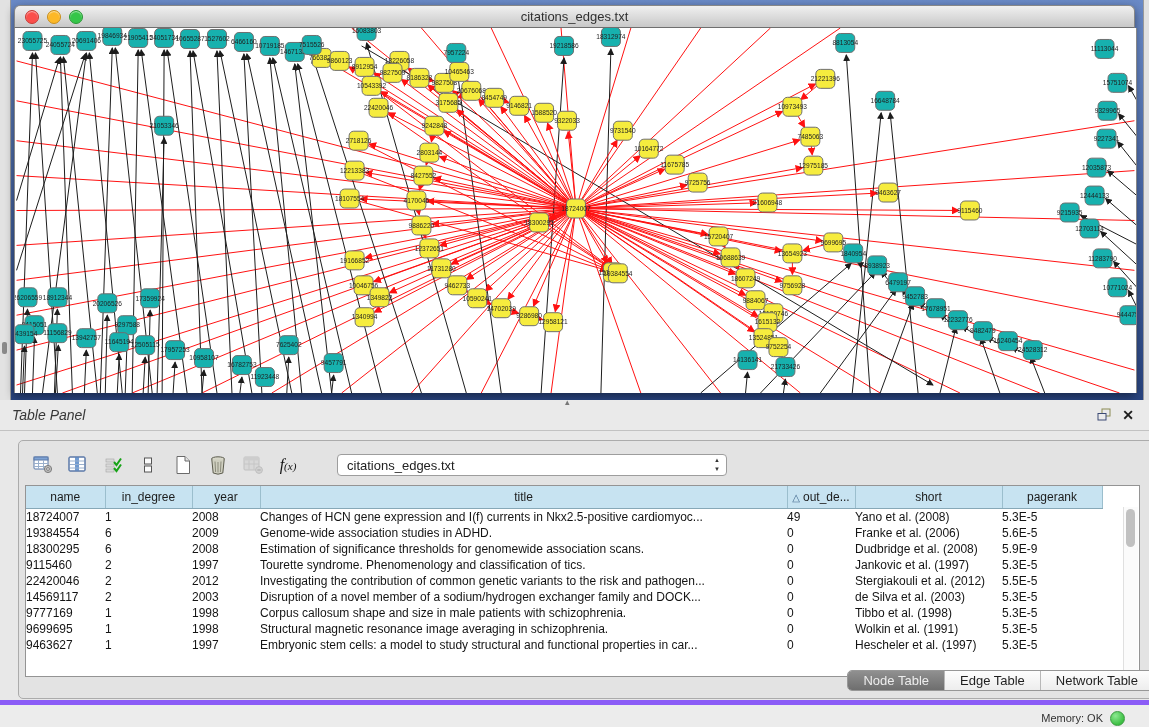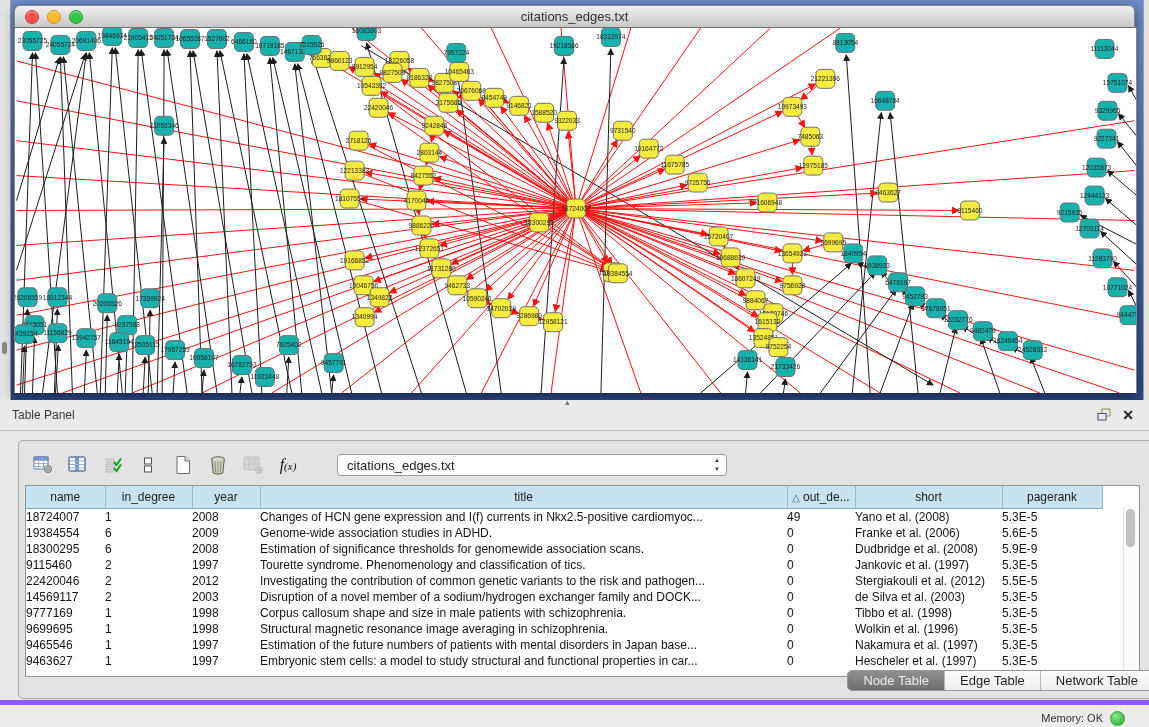--- a/index.html
+++ b/index.html
@@ -21,21 +21,21 @@
   .light.red{background:#fb4f4b;border:1px solid #c63a35;}
   .light.yellow{background:#fcb827;border:1px solid #c78e1c;}
   .light.green{background:#35c649;border:1px solid #2a9636;}
   .window-title{text-align:center;font-size:13px;line-height:21px;color:#303030;}
   .canvas-wrap{position:absolute;left:0;top:23px;width:1121px;height:365px;background:#fff;
                border-left:1px solid #878787;border-right:1px solid #878787;overflow:hidden;}
   .canvas-wrap svg{display:block;}
   
   .table-panel{position:absolute;left:0;top:400px;width:1149px;height:300px;background:#e8e8e8;}
   .panel-header{position:relative;height:30px;background:#eaeaea;border-bottom:1px solid #c2c2c2;}
-  .panel-title{position:absolute;left:12px;top:0;line-height:30px;font-size:12px;color:#383838;}
+  .panel-title{position:absolute;left:12px;top:0;line-height:30px;font-size:14px;color:#383838;font-style:italic;}
   .split-handle{position:absolute;left:565px;top:-3px;font-size:9px;color:#777;cursor:row-resize;}
   .hdr-btn{position:absolute;top:7px;width:18px;height:16px;text-align:center;cursor:pointer;}
   .hdr-btn.float{right:36px;}
   .hdr-btn.close{right:12px;font-size:14px;font-weight:bold;color:#1c1c1c;line-height:16px;}
   .panel-card{position:absolute;left:18px;top:40px;width:1135px;height:257px;background:#e3e3e3;
               border:1px solid #ababab;border-radius:5px;}
   
   .toolbar{position:absolute;left:10px;top:6px;height:36px;display:flex;align-items:center;}
   .tbtn{width:28px;height:26px;display:flex;align-items:center;justify-content:center;margin-right:7px;cursor:pointer;}
   .tbtn.disabled{opacity:.5;cursor:default;}
@@ -952,30 +952,21 @@
                 <td class="c4">0</td>
                 <td class="c5">Tibbo et al. (1998)</td>
                 <td class="c6">5.3E-5</td>
               </tr>
               <tr>
                 <td class="c0">9699695</td>
                 <td class="c1">1</td>
                 <td class="c2">1998</td>
                 <td class="c3">Structural magnetic resonance image averaging in schizophrenia.</td>
                 <td class="c4">0</td>
-                <td class="c5">Wolkin et al. (1996)</td>
-                <td class="c6">5.3E-5</td>
-              </tr>
-              <tr>
-                <td class="c0">9465546</td>
-                <td class="c1">1</td>
-                <td class="c2">1997</td>
-                <td class="c3">Estimation of the future numbers of patients with mental disorders in Japan base...</td>
-                <td class="c4">0</td>
-                <td class="c5">Nakamura et al. (1997)</td>
+                <td class="c5">Wolkin et al. (1991)</td>
                 <td class="c6">5.3E-5</td>
               </tr>
               <tr>
                 <td class="c0">9463627</td>
                 <td class="c1">1</td>
                 <td class="c2">1997</td>
                 <td class="c3">Embryonic stem cells: a model to study structural and functional properties in car...</td>
                 <td class="c4">0</td>
                 <td class="c5">Hescheler et al. (1997)</td>
                 <td class="c6">5.3E-5</td>

